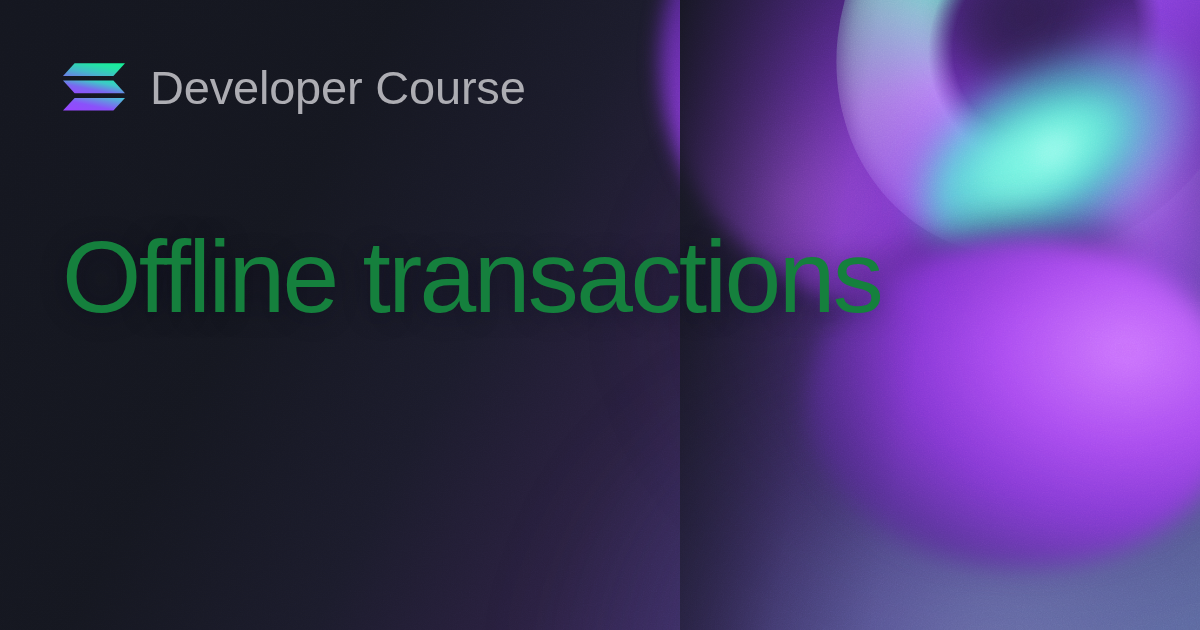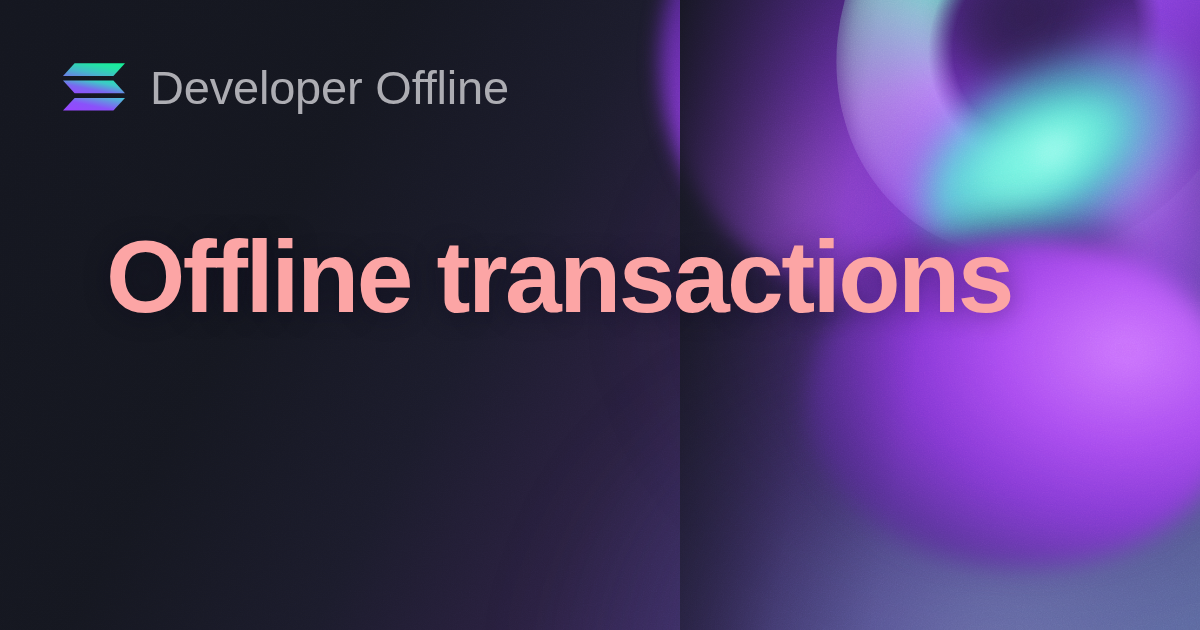--- a/index.html
+++ b/index.html
@@ -274,27 +274,26 @@
     color: #adadb3;
     line-height: 1;
     white-space: nowrap;
   }
 
   .headline {
     position: absolute;
     top: 155px;
     left: 0;
     font-size: 102px;
-    font-weight: 700;
+    font-weight: 400;
     letter-spacing: -2.6px;
     line-height: 1.06;
-    color: #fca5a5;
+    color: #15803d;
     white-space: nowrap;
     text-shadow: 0 2px 26px rgba(10,6,26,0.42);
-    margin-left: 44px;
   }
 </style>
 </head>
 <body>
 
 <div class="og-card">
 
   <div class="bg-base"></div>
   <div class="glow-violet"></div>
   <div class="glow-blue"></div>
@@ -343,19 +342,19 @@
             <stop offset="100%" stop-color="#46C8D8"></stop>
           </linearGradient>
         </defs>
 
         <path d="M12.6 1.3 H63 L51.4 13.9 H1 Z" fill="url(#solGradTop)"></path>
 
         <path d="M1 18.6 H51.4 L63 31.2 H12.6 Z" fill="url(#solGradMid)"></path>
 
         <path d="M12.6 35.9 H63 L51.4 48.5 H1 Z" fill="url(#solGradBot)"></path>
       </svg>
-      <span class="brand-text">Developer Offline</span>
+      <span class="brand-text">Developer Course</span>
     </div>
 
     <h1 class="headline">Offline transactions</h1>
 
   </div>
 </div>
 
 </body></html>

